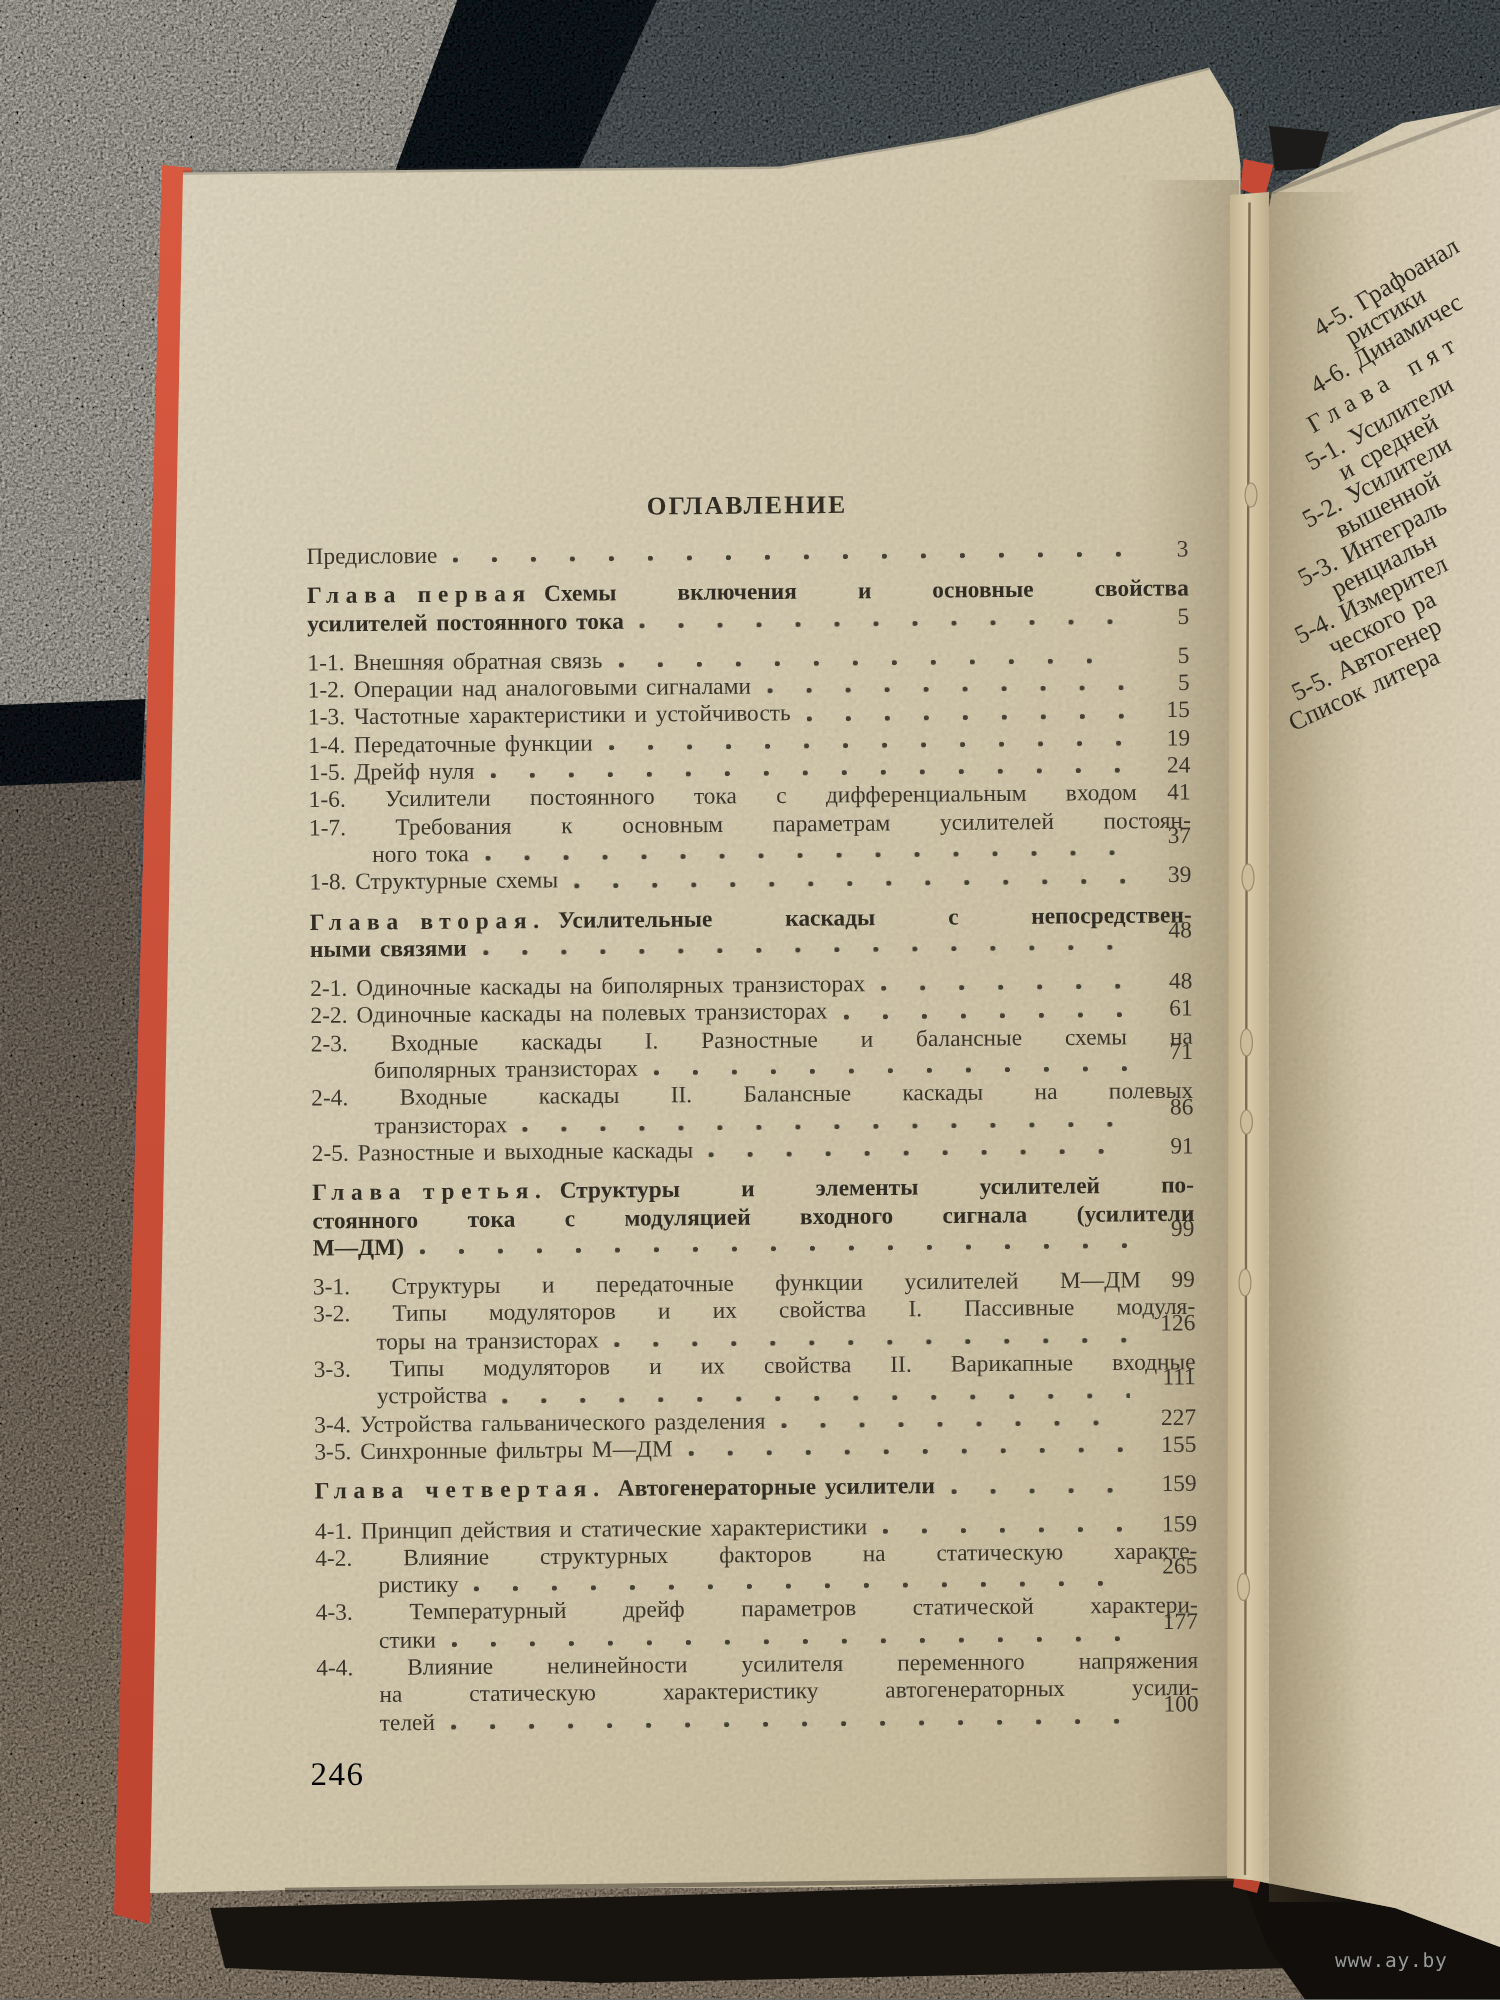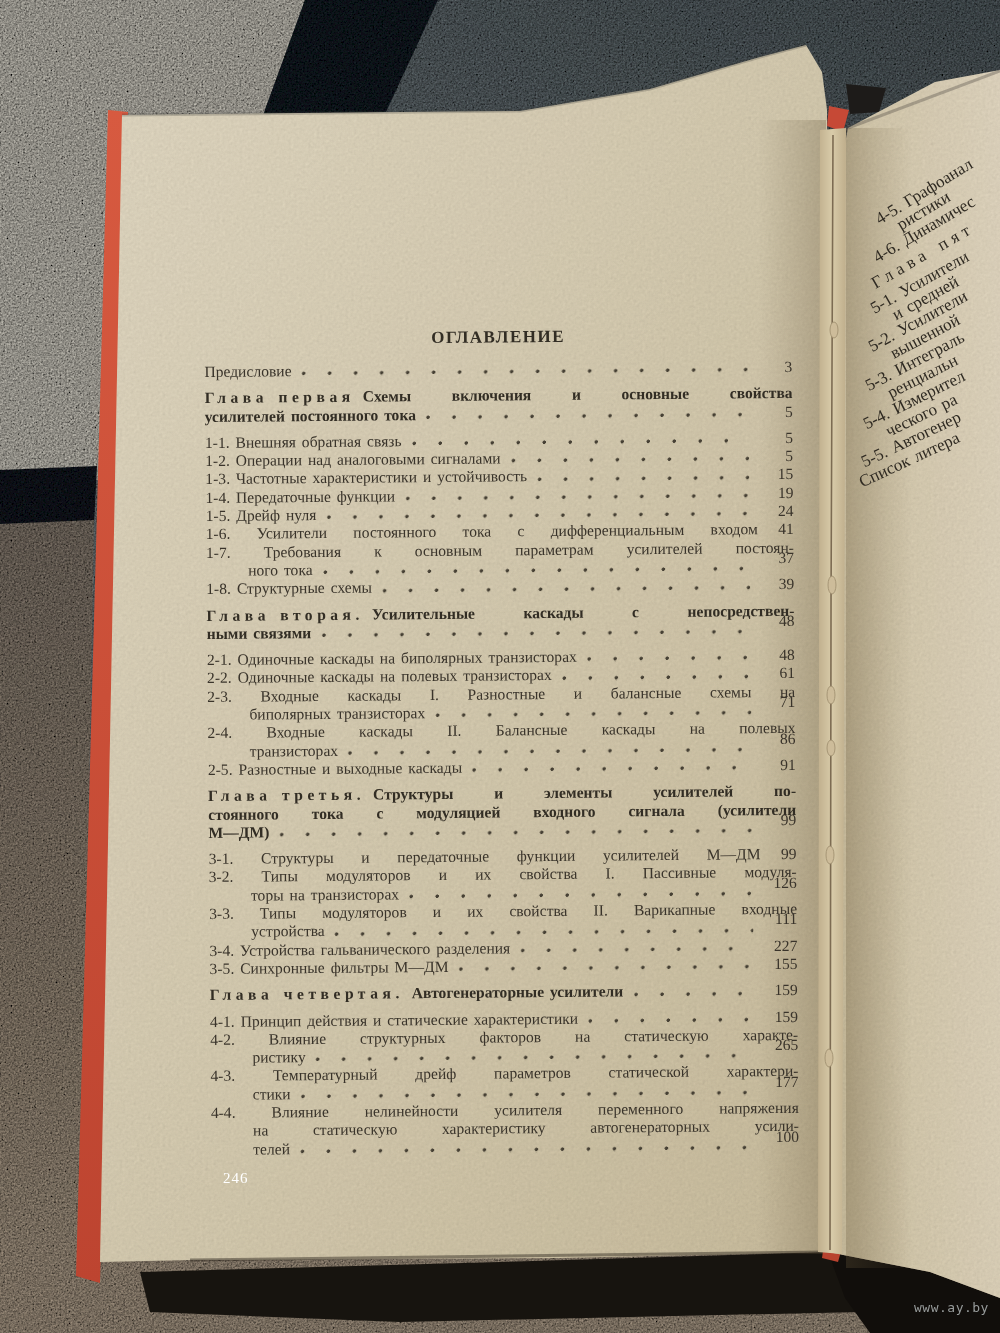--- a/index.html
+++ b/index.html
@@ -23,33 +23,33 @@
   .row.ind.fill .lbl{padding-left:42px;}
   .row .head{white-space:nowrap;font-weight:bold;letter-spacing:4.5px;
              color:#322d24;padding-right:8px;}
   .row.chapter .lbl,.row.boldrow .lbl{font-weight:bold;color:#322d24;}
   .row .lead{flex:1 1 auto;align-self:stretch;margin:0 8px 0 10px;
      background-image:radial-gradient(circle at 2.2px 2.2px,#464034 1.6px,rgba(0,0,0,0) 1.9px);
      background-size:26px 5px;background-repeat:repeat-x;
      background-position:left calc(100% - 4px);min-width:12px;}
   .row .num{flex:0 0 36px;text-align:right;white-space:nowrap;}
   .row.raise .num{transform:translateY(-8px);}
-  .folio{position:absolute;left:207px;top:1170px;font-size:15px;
-         color:#ffffff;letter-spacing:1px;margin-left:16px;}
+  .folio{position:absolute;left:207px;top:1170px;font-size:22px;
+         color:#000000;letter-spacing:1px;}
 
   
   .right-text .rrow{position:absolute;transform-origin:left top;
       white-space:nowrap;font-size:17px;color:#2f2a22;word-spacing:2px;}
   .right-text .rind{padding-left:26px;}
   .right-text .rchap{letter-spacing:5px;}
 
   
   .watermark{position:absolute;left:890px;top:1300px;
       font-family:"DejaVu Sans Mono","Liberation Mono",monospace;
-      font-size:13px;color:#979b9b;letter-spacing:0.5px;margin-left:24px;}
+      font-size:13px;color:#979b9b;letter-spacing:0.5px;}
 </style>
 </head>
 <body>
 
 <div class="frame">
 
   <svg width="1000" height="1333" viewBox="0 0 1000 1333">
     <defs>
       <linearGradient id="grayGrad" x1="1" y1="0" x2="0.2" y2="1">
         <stop offset="0" stop-color="#636e73"></stop>

